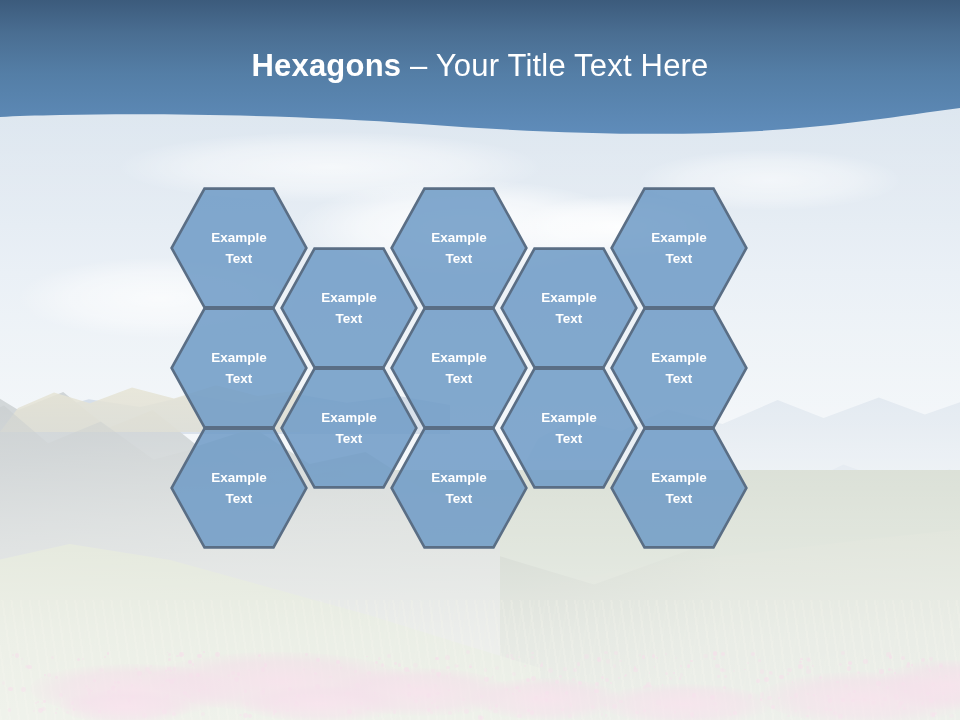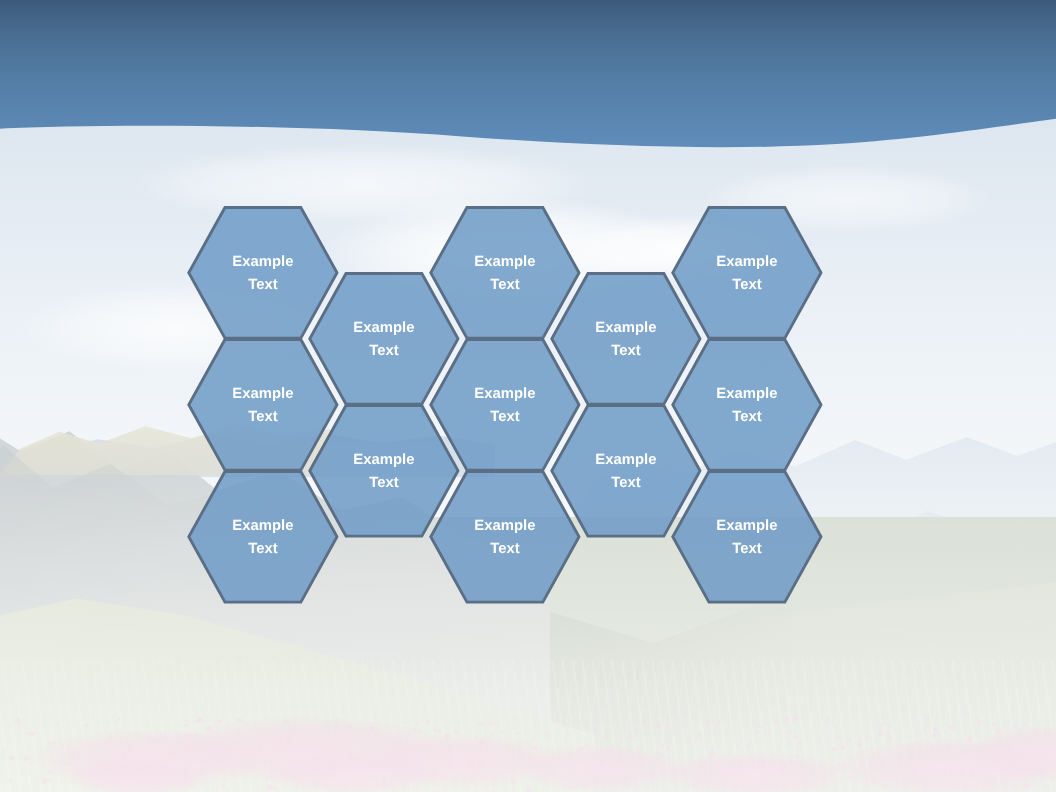--- a/index.html
+++ b/index.html
@@ -695,20 +695,23 @@
           <stop offset="55%" stop-color="#547ea6"></stop>
           <stop offset="100%" stop-color="#5f8cba"></stop>
         </linearGradient>
       </defs>
       <path d="M0,0 L960,0 L960,108
                C900,116 840,126 760,131
                C660,137 540,133 420,124
                C300,115 160,113 60,115
                C36,115.5 16,116 0,117 Z" fill="url(#hdrGrad)"></path>
     </svg>
+    <div class="title">
+      <span class="bold">Hexagons</span><span> – Your Title Text Here</span>
+    </div>
   </div>
 
   <div id="hex-layer">
       <div class="hex" style="left: 170px; top: 187px;">
         <svg width="138" height="122" viewBox="0 0 138 122">
           <polygon points="34.5,1.6 103.5,1.6 136.4,61 103.5,120.4 34.5,120.4 1.6,61" fill="#6f9bc6" fill-opacity="0.86" stroke="#5a6e85" stroke-width="2.6" stroke-linejoin="miter"></polygon>
         </svg>
         <div class="hex-label">
           <span>Example</span>
           <span>Text</span>

